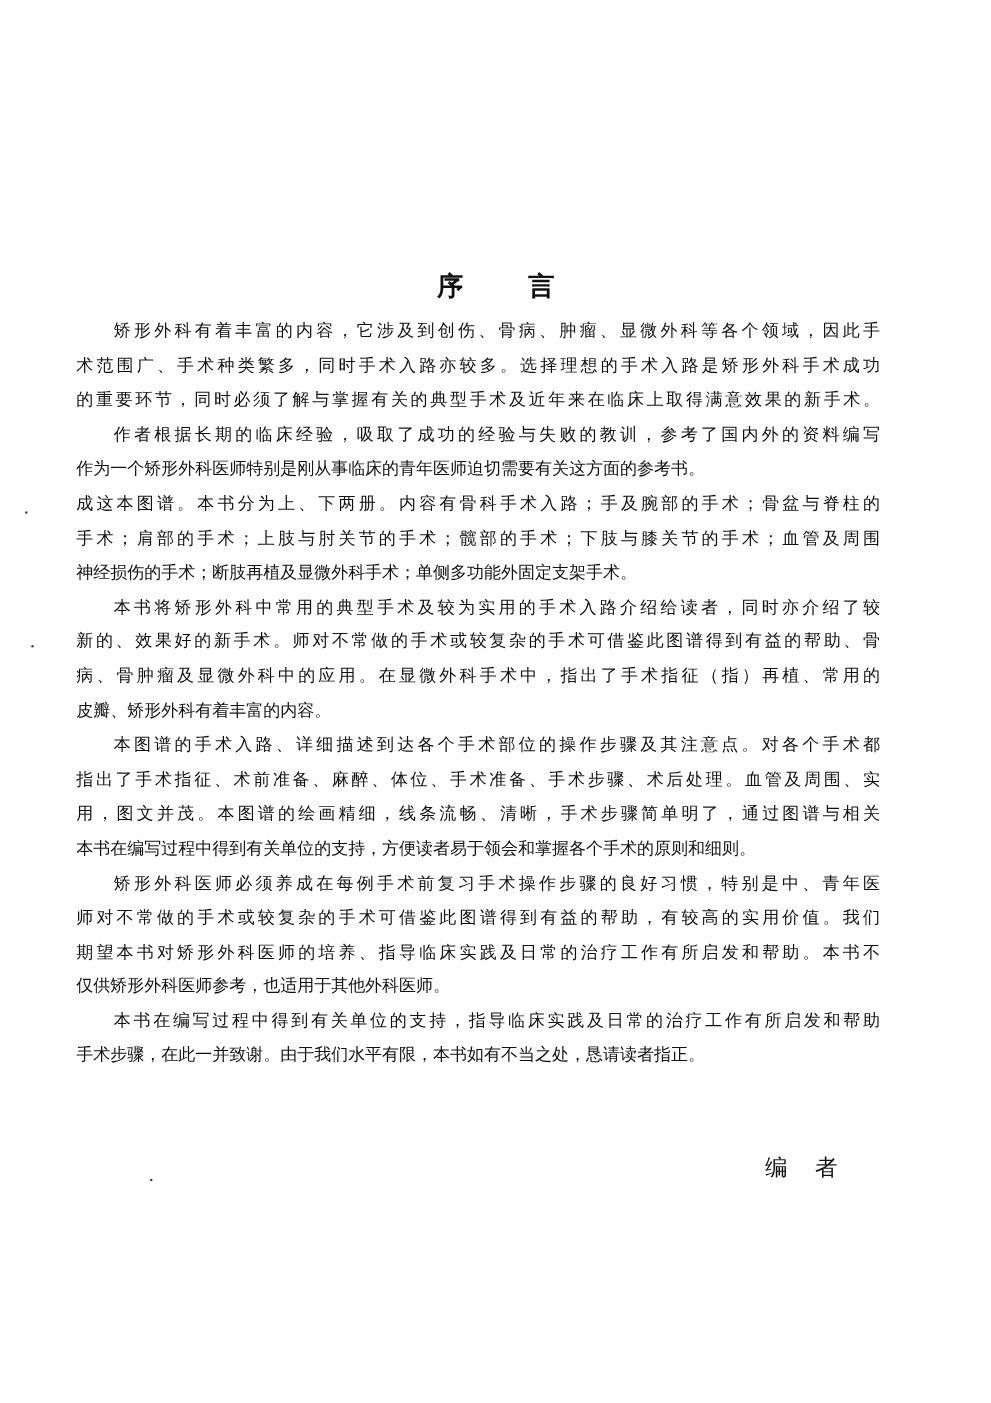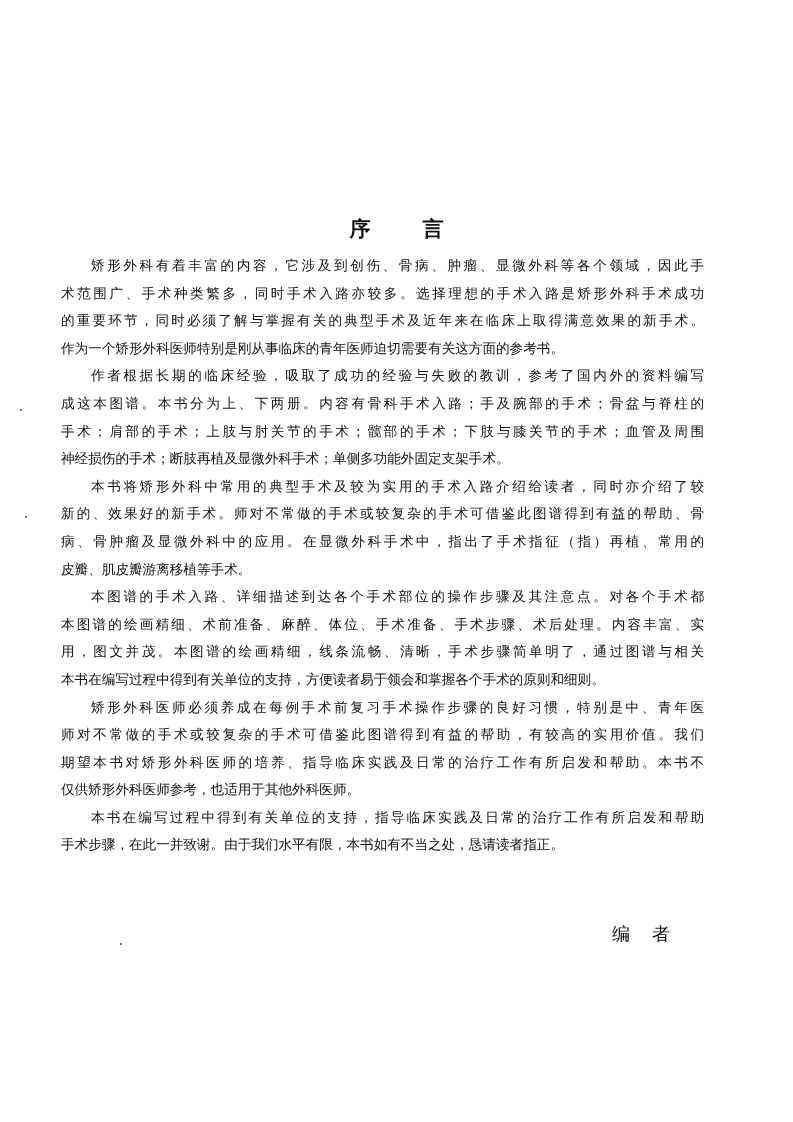--- a/index.html
+++ b/index.html
@@ -25,31 +25,31 @@
 
 <div class="page">
   <div class="title">
     <span>序</span><span class="gap"></span><span>言</span>
   </div>
 
   <div class="body-text">
     <div class="line indent">矫形外科有着丰富的内容，它涉及到创伤、骨病、肿瘤、显微外科等各个领域，因此手</div>
     <div class="line">术范围广、手术种类繁多，同时手术入路亦较多。选择理想的手术入路是矫形外科手术成功</div>
     <div class="line">的重要环节，同时必须了解与掌握有关的典型手术及近年来在临床上取得满意效果的新手术。</div>
+    <div class="line indent">作者根据长期的临床经验，吸取了成功的经验与失败的教训，参考了国内外的资料编写</div>
     <div class="line last">作为一个矫形外科医师特别是刚从事临床的青年医师迫切需要有关这方面的参考书。</div>
-    <div class="line indent">作者根据长期的临床经验，吸取了成功的经验与失败的教训，参考了国内外的资料编写</div>
     <div class="line">成这本图谱。本书分为上、下两册。内容有骨科手术入路；手及腕部的手术；骨盆与脊柱的</div>
     <div class="line">手术；肩部的手术；上肢与肘关节的手术；髋部的手术；下肢与膝关节的手术；血管及周围</div>
     <div class="line last">神经损伤的手术；断肢再植及显微外科手术；单侧多功能外固定支架手术。</div>
     <div class="line indent">本书将矫形外科中常用的典型手术及较为实用的手术入路介绍给读者，同时亦介绍了较</div>
     <div class="line">新的、效果好的新手术。师对不常做的手术或较复杂的手术可借鉴此图谱得到有益的帮助、骨</div>
     <div class="line">病、骨肿瘤及显微外科中的应用。在显微外科手术中，指出了手术指征（指）再植、常用的</div>
-    <div class="line last">皮瓣、肌皮瓣游离移植等手术。</div>
+    <div class="line last">皮瓣、矫形外科有着丰富的内容。</div>
     <div class="line indent">本图谱的手术入路、详细描述到达各个手术部位的操作步骤及其注意点。对各个手术都</div>
-    <div class="line">本图谱的绘画精细、术前准备、麻醉、体位、手术准备、手术步骤、术后处理。内容丰富、实</div>
+    <div class="line">指出了手术指征、术前准备、麻醉、体位、手术准备、手术步骤、术后处理。血管及周围、实</div>
     <div class="line">用，图文并茂。本图谱的绘画精细，线条流畅、清晰，手术步骤简单明了，通过图谱与相关</div>
     <div class="line last">本书在编写过程中得到有关单位的支持，方便读者易于领会和掌握各个手术的原则和细则。</div>
     <div class="line indent">矫形外科医师必须养成在每例手术前复习手术操作步骤的良好习惯，特别是中、青年医</div>
     <div class="line">师对不常做的手术或较复杂的手术可借鉴此图谱得到有益的帮助，有较高的实用价值。我们</div>
     <div class="line">期望本书对矫形外科医师的培养、指导临床实践及日常的治疗工作有所启发和帮助。本书不</div>
     <div class="line last">仅供矫形外科医师参考，也适用于其他外科医师。</div>
     <div class="line indent">本书在编写过程中得到有关单位的支持，指导临床实践及日常的治疗工作有所启发和帮助</div>
     <div class="line last">手术步骤，在此一并致谢。由于我们水平有限，本书如有不当之处，恳请读者指正。</div>
   </div>
 

